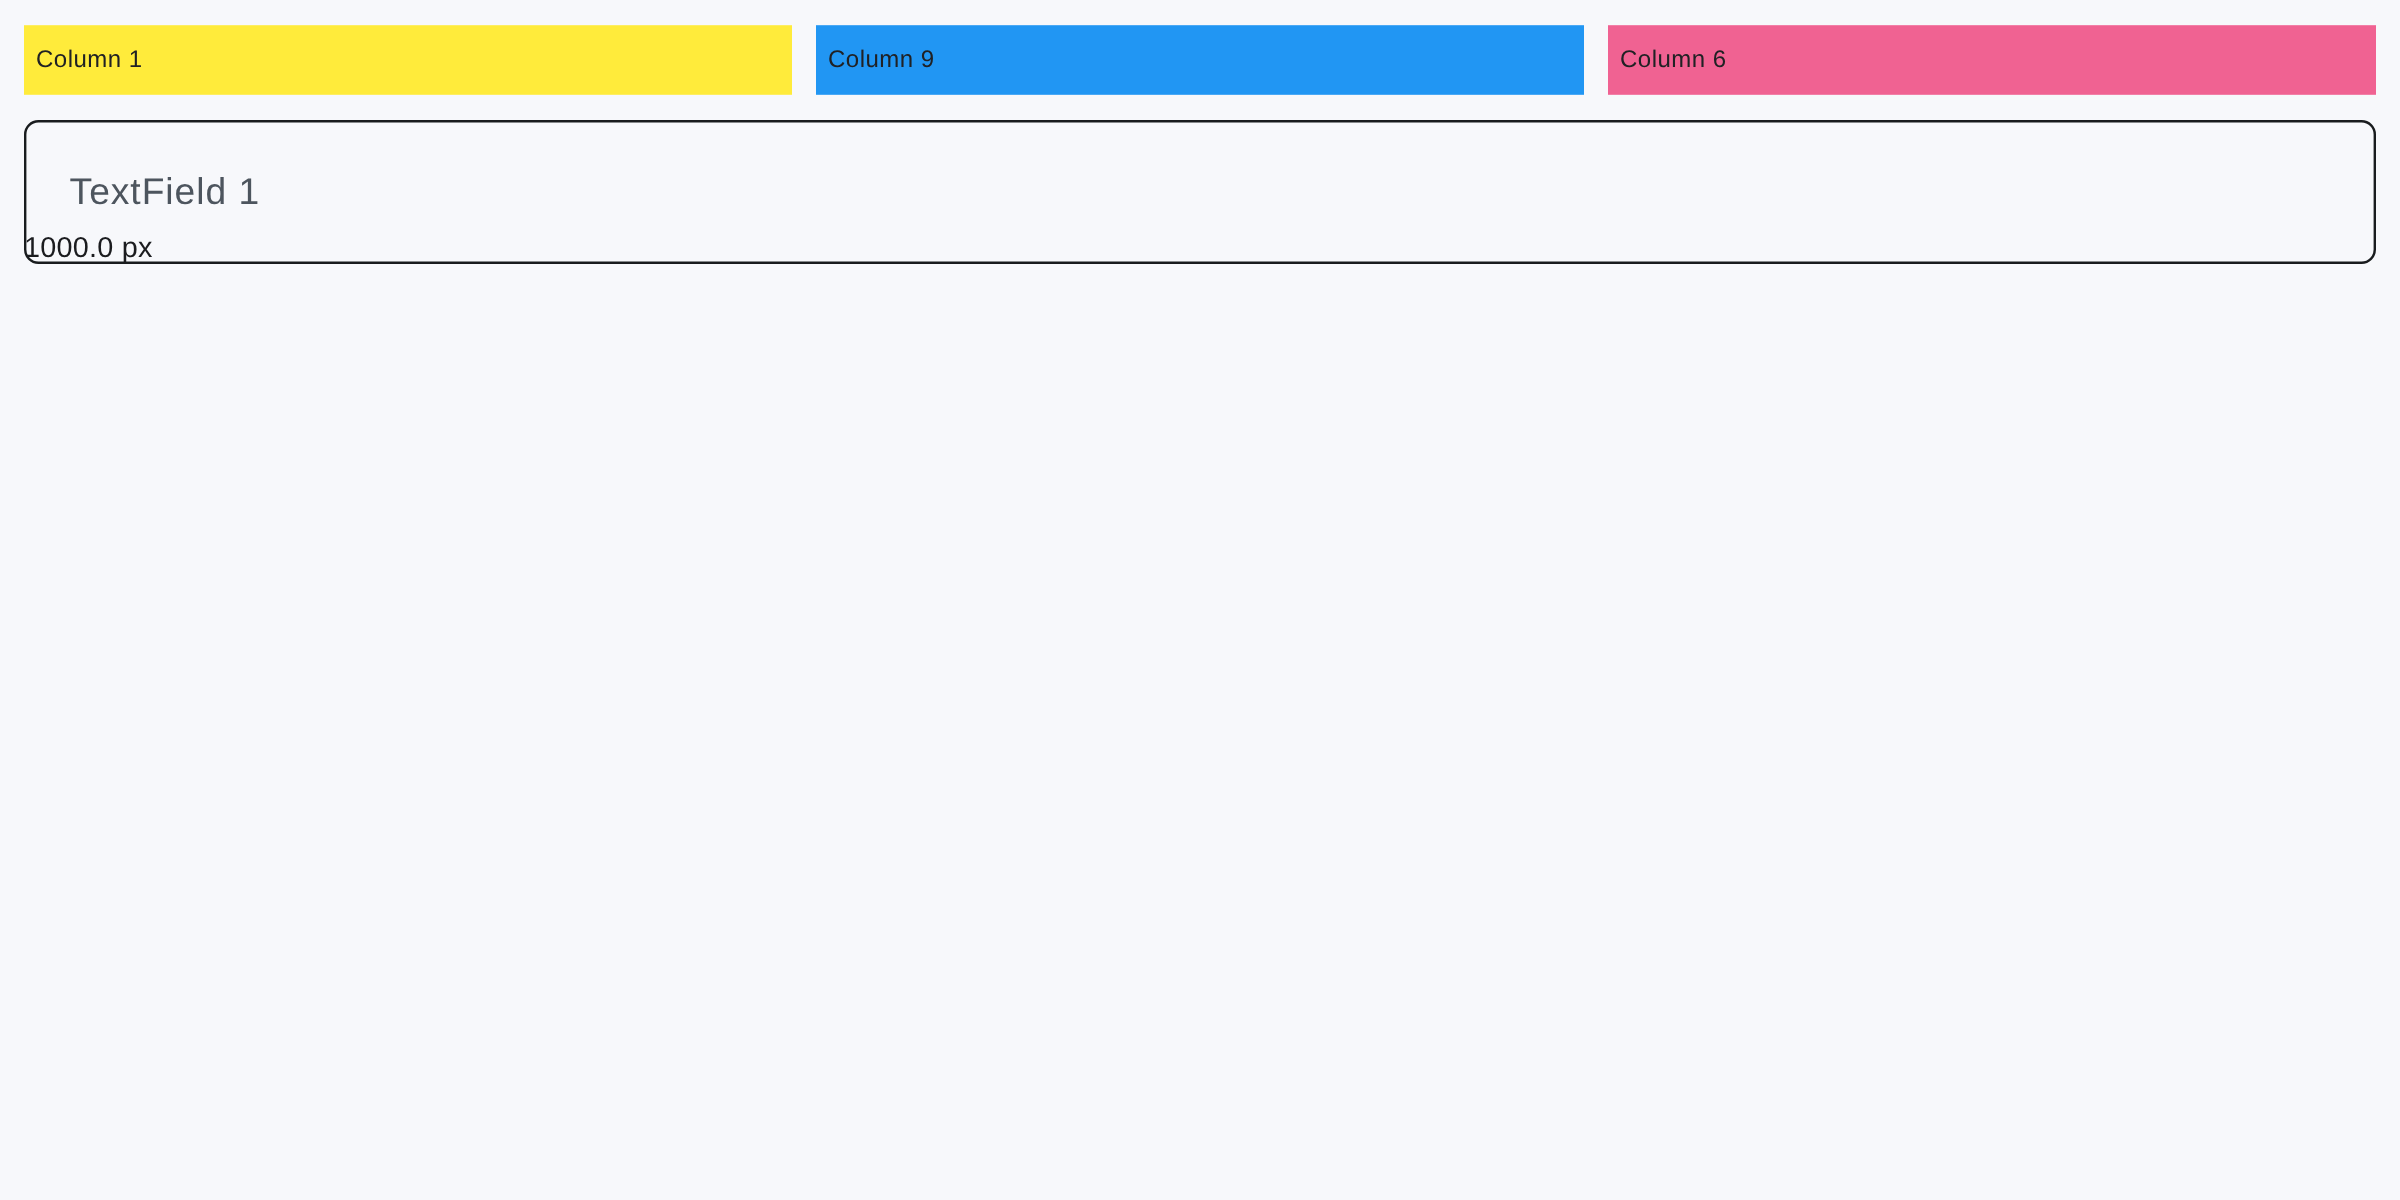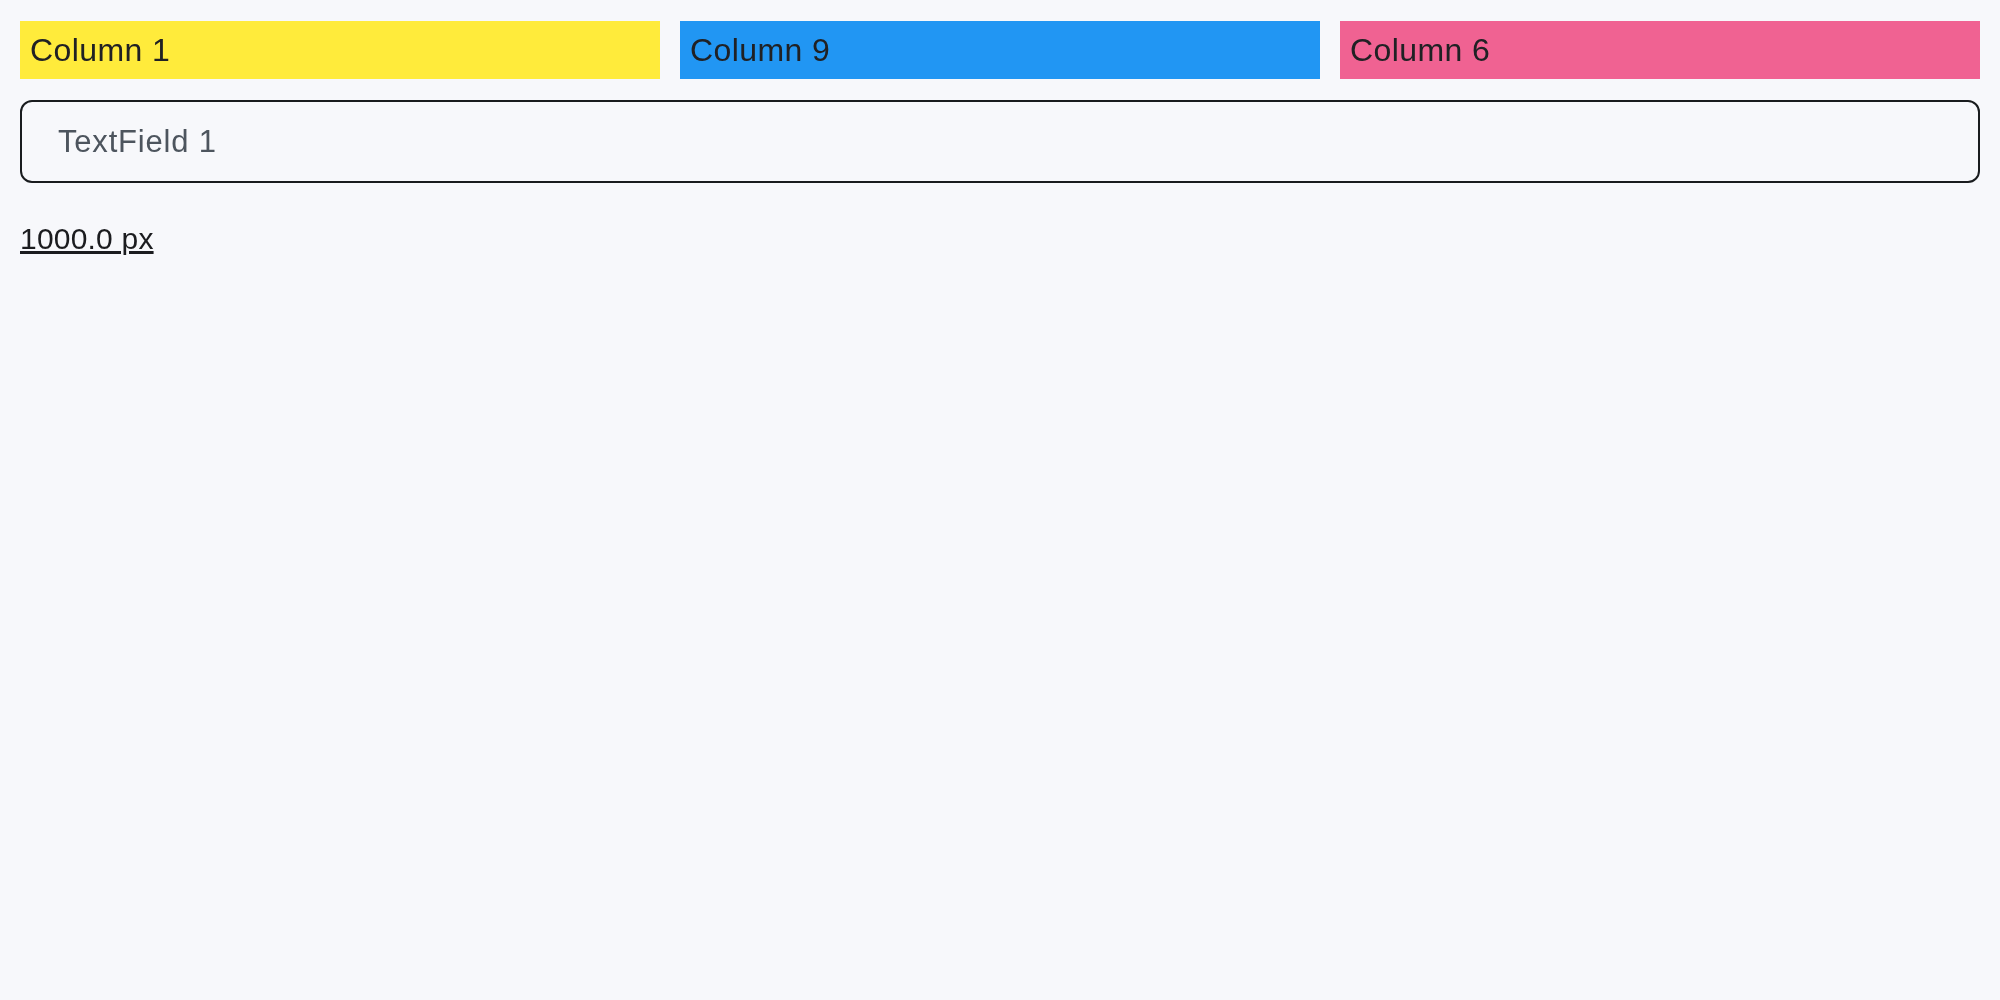--- a/index.html
+++ b/index.html
@@ -27,56 +27,54 @@
   }
   .column-block {
     flex: 1 1 0;
     height: 58px;
     display: flex;
     align-items: center;
     padding-left: 10px;
     box-sizing: border-box;
   }
   .column-label {
-    font-size: 32px;
+    font-size: 20px;
     letter-spacing: 0.4px;
     color: #202124;
     white-space: nowrap;
   }
   .fields-row {
     margin-top: 21px;
     display: flex;
     gap: 24px;
     height: 93px;
   }
   .textfield {
     flex: 1 1 0;
-    height: 83px;
+    height: 120px;
     box-sizing: border-box;
     border: 2.5px solid #191c1e;
     border-radius: 12px;
     background: transparent;
     padding: 0 20px 0 36px;
     font-family: "Liberation Sans", sans-serif;
     font-size: 31px;
     letter-spacing: 0.8px;
     color: #2b3238;
     outline: none;
     min-width: 0;
   }
   .textfield::placeholder {
     color: #4d555e;
     opacity: 1;
   }
   .px-label {
-    margin-top: 29px;
-    font-size: 30px;
+    font-size: 24px;
     letter-spacing: 0.2px;
     color: #1b1c1f;
-    text-decoration: underline;
   }
 </style>
 </head>
 <body>
 
 <div class="canvas">
 
   <div class="columns-row">
     <div class="column-block" style="background: rgb(255, 235, 59);">
       <span class="column-label">Column 1</span>

